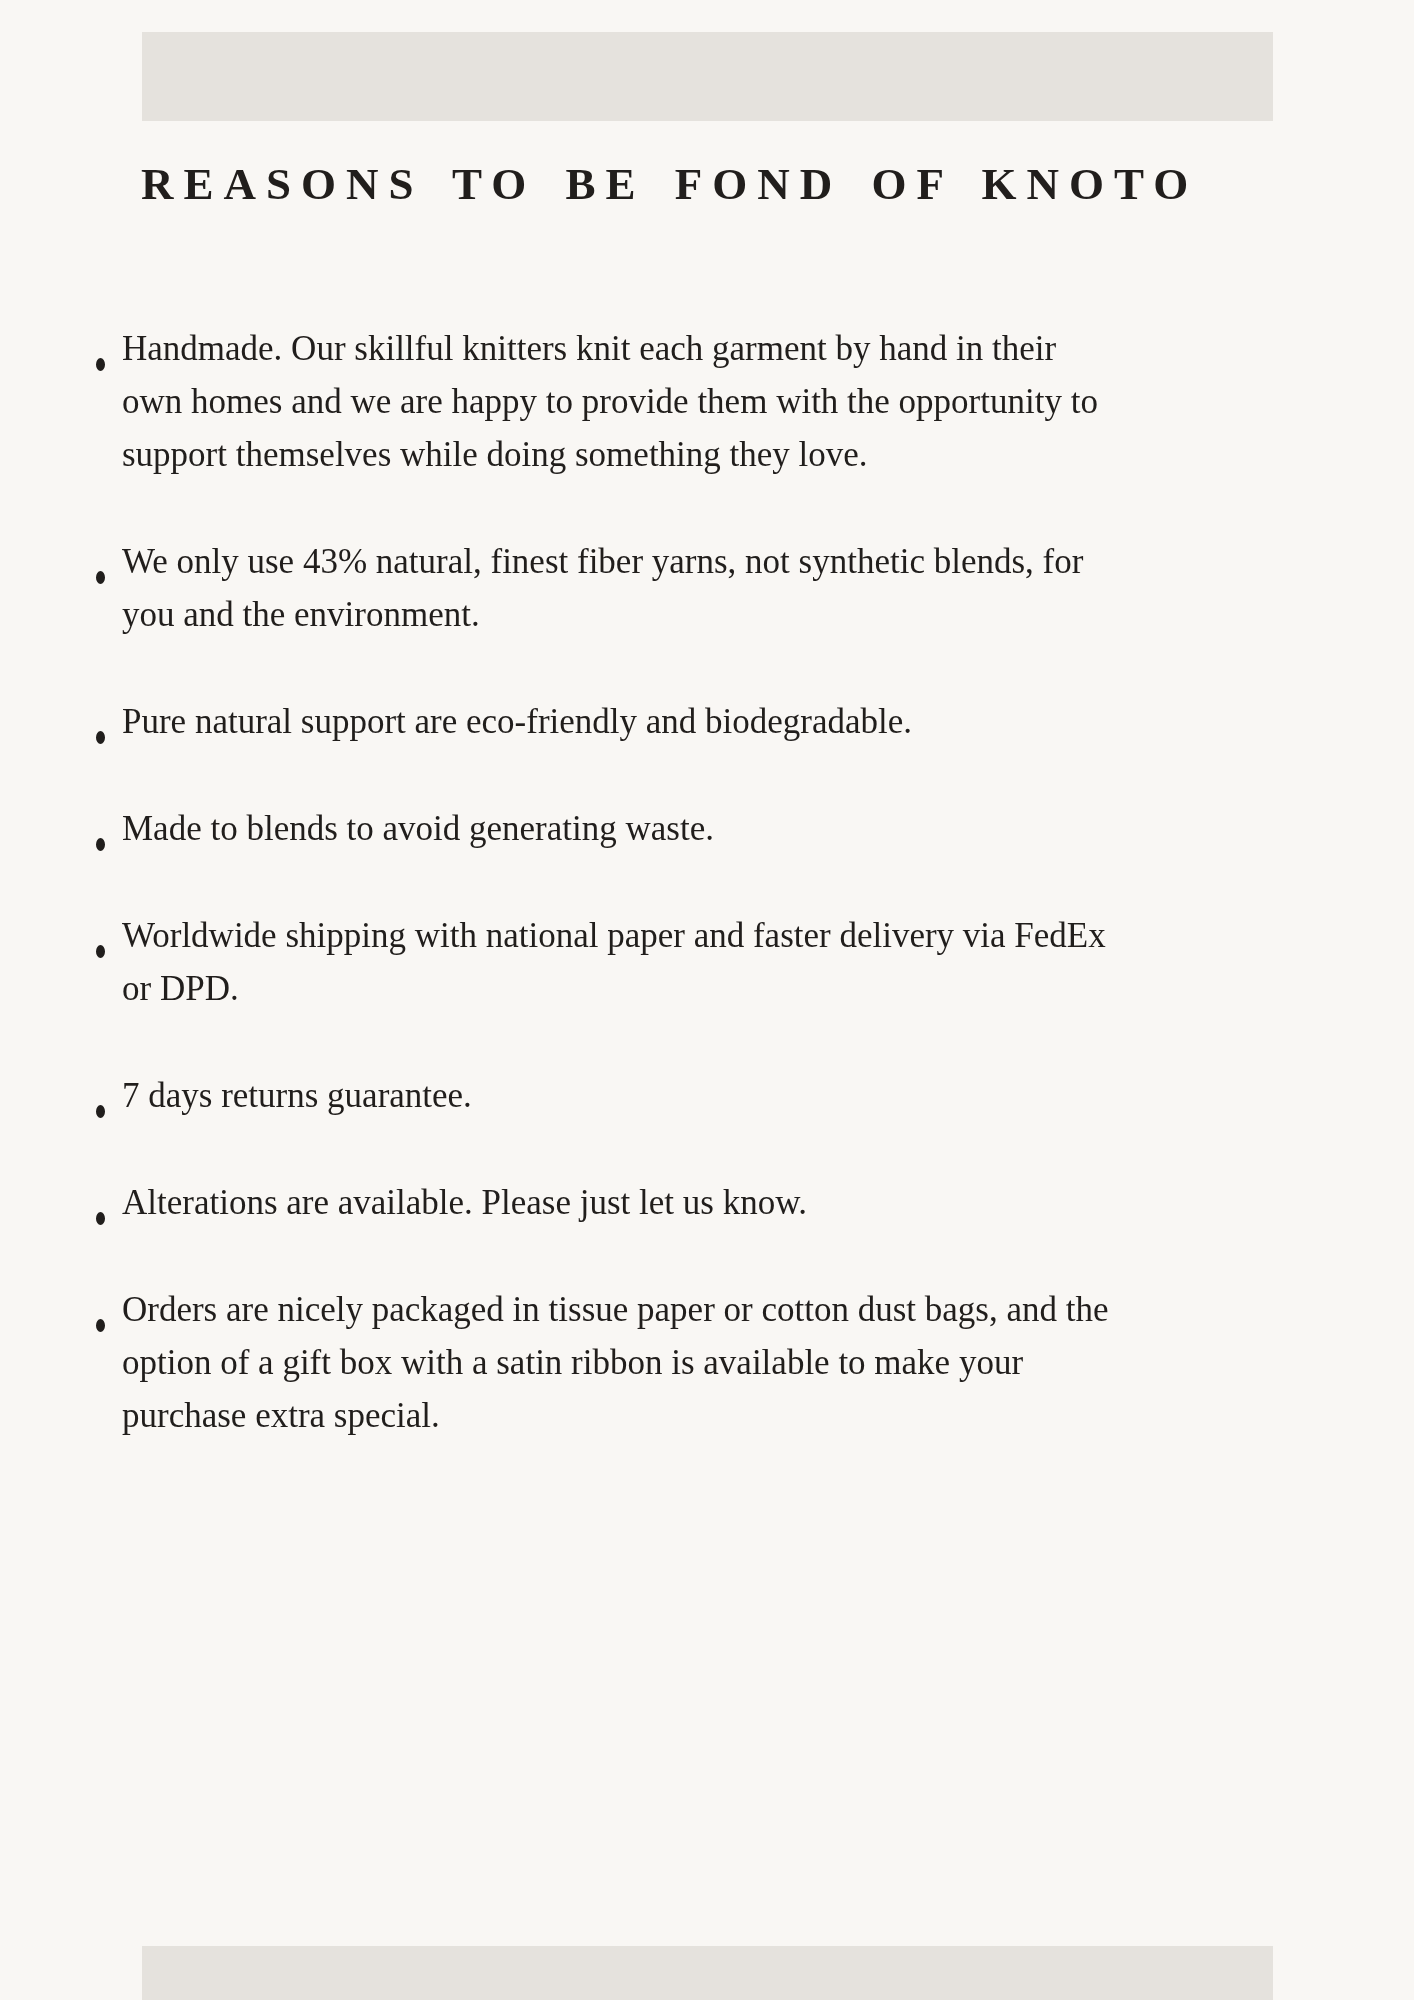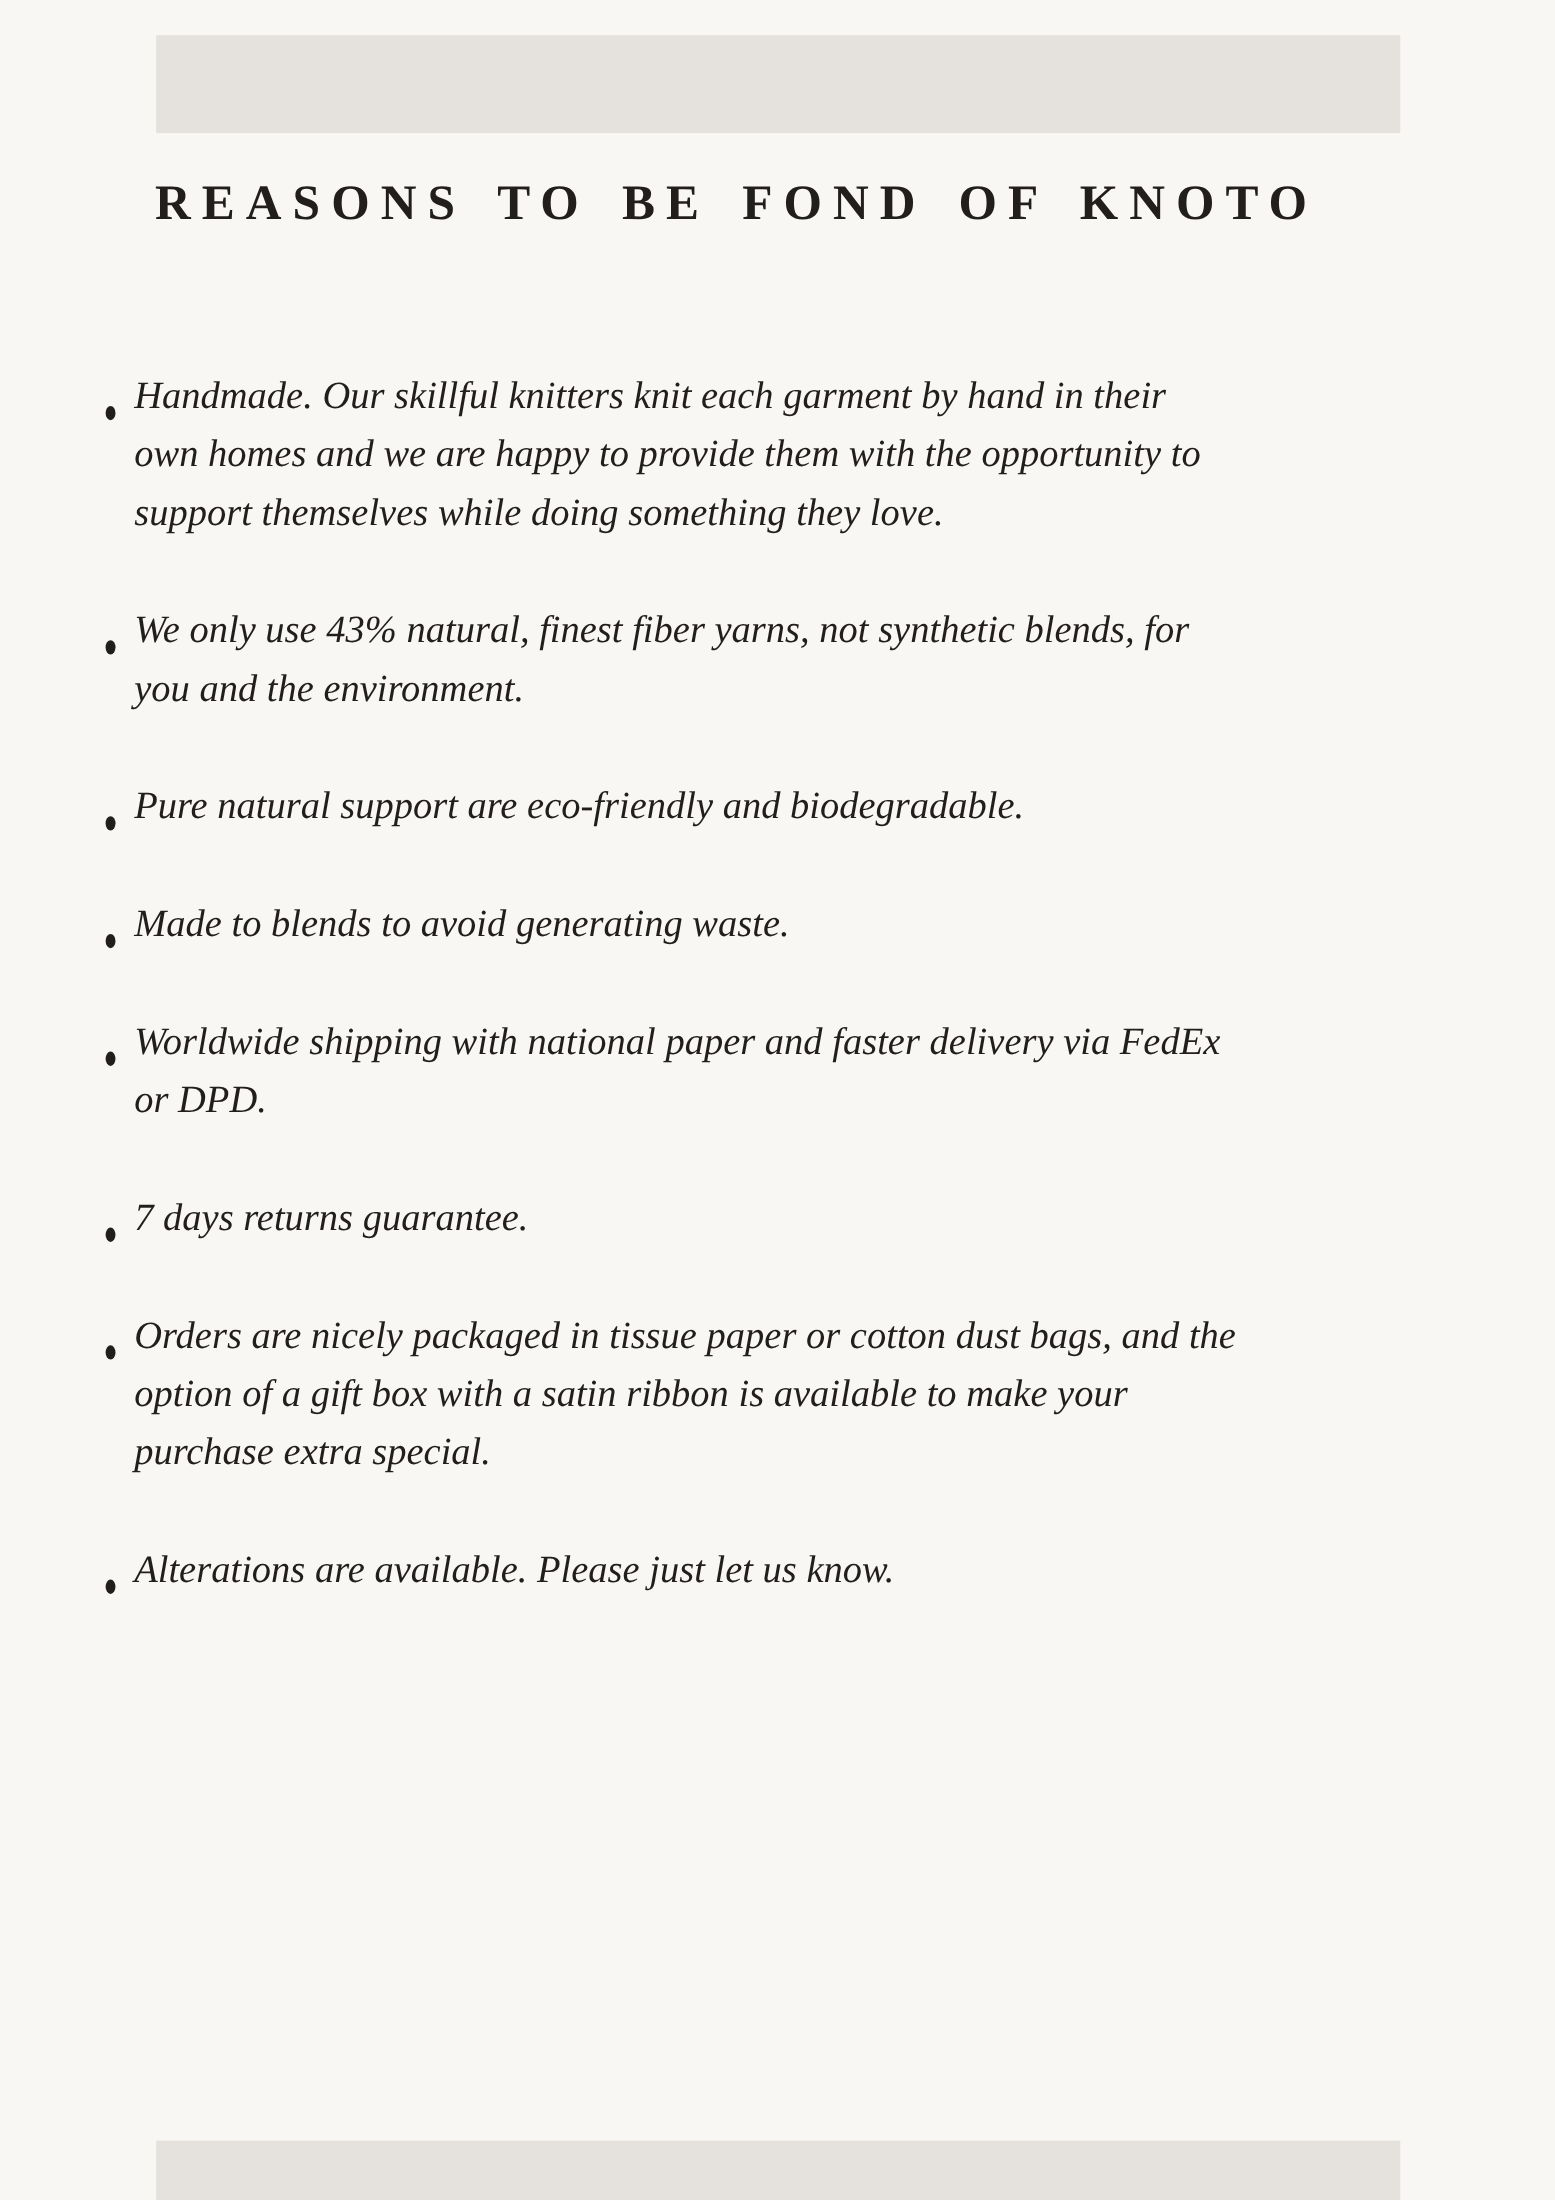--- a/index.html
+++ b/index.html
@@ -38,23 +38,22 @@
     font-size: 45px;
     font-weight: 700;
     letter-spacing: 10px;
     word-spacing: 8px;
     color: var(--ink);
     white-space: nowrap;
   }
   .bullets {
     position: absolute;
     left: 122px;
-    top: 285px;
+    top: 274px;
     width: 1260px;
-    font-style: italic;
   }
   .bullet-item {
     position: relative;
     margin: 0 0 54px 0;
     font-size: 35px;
     line-height: 53px;
     color: var(--ink);
   }
   .bullet-item:last-child { margin-bottom: 0; }
   .bullet-dot {
@@ -109,25 +108,25 @@
 or DPD.</span>
   </div>
 
   <div class="bullet-item">
     <span class="bullet-dot"></span>
     <span class="bullet-text">7 days returns guarantee.</span>
   </div>
 
   <div class="bullet-item">
     <span class="bullet-dot"></span>
-    <span class="bullet-text">Orders are nicely packaged in tissue paper or cotton dust bags, and the
-option of a gift box with a satin ribbon is available to make your
-purchase extra special.</span>
+    <span class="bullet-text">Alterations are available. Please just let us know.</span>
   </div>
 
   <div class="bullet-item">
     <span class="bullet-dot"></span>
-    <span class="bullet-text">Alterations are available. Please just let us know.</span>
+    <span class="bullet-text">Orders are nicely packaged in tissue paper or cotton dust bags, and the
+option of a gift box with a satin ribbon is available to make your
+purchase extra special.</span>
   </div>
 </div>
 
   <div class="band band-bottom"></div>
 </div>
 
 </body></html>

